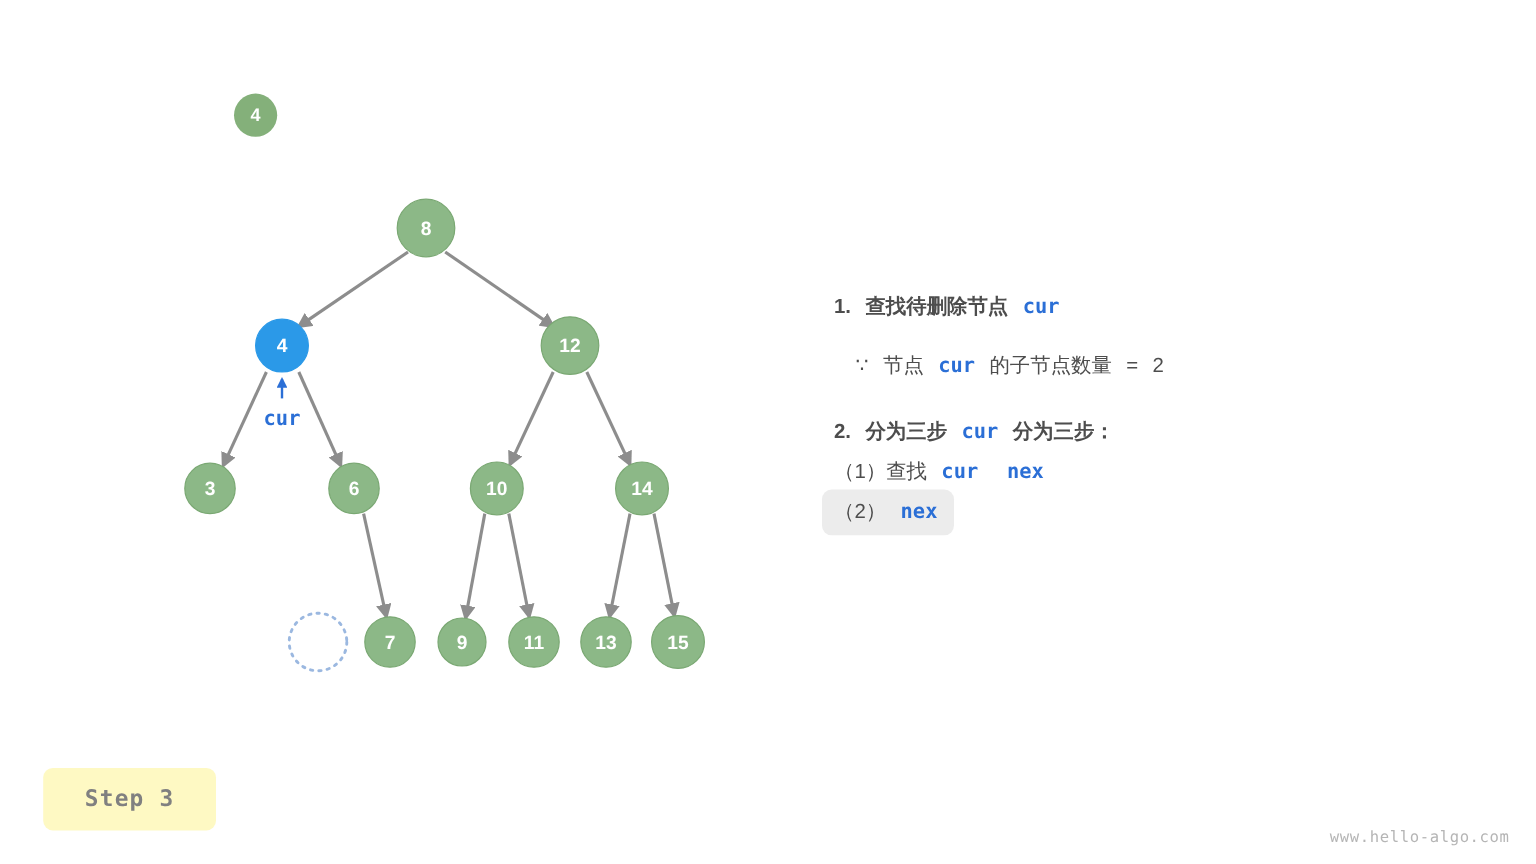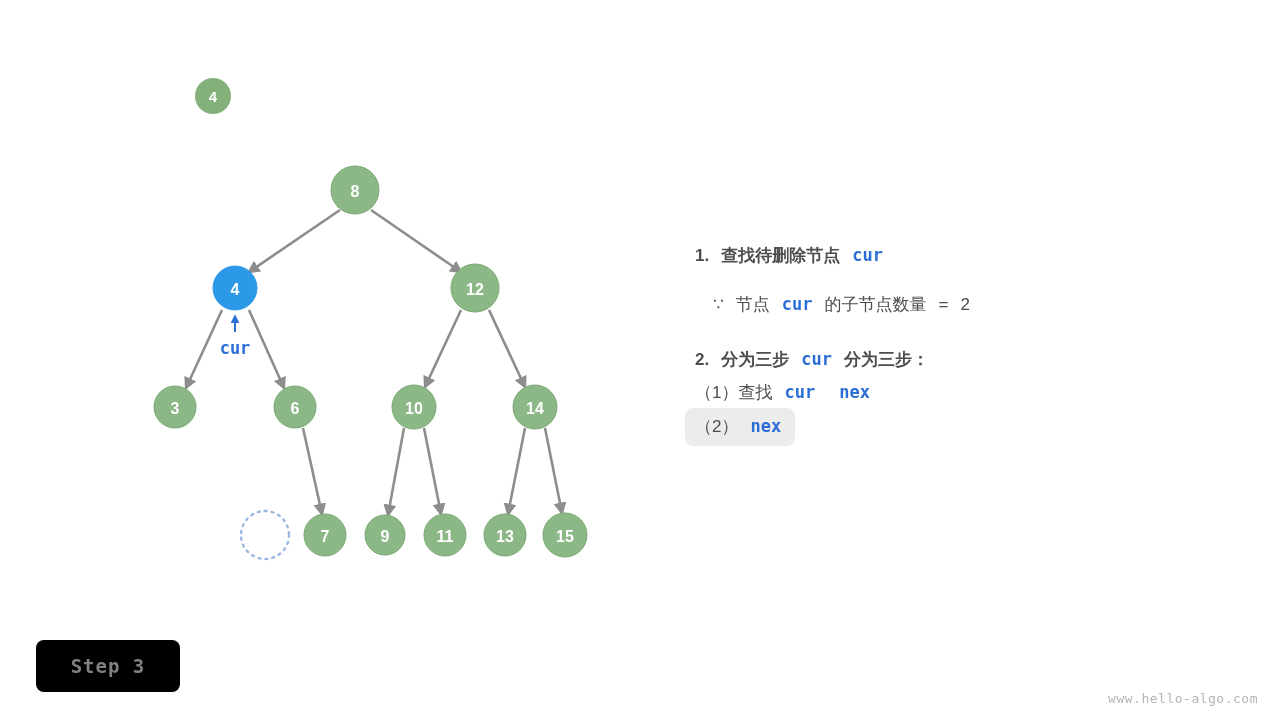--- a/index.html
+++ b/index.html
@@ -133,21 +133,21 @@
     margin-left: -10px;
   }
   .sp-wide { display: inline-block; width: 12px; }
   
   .step-badge {
     position: absolute;
     left: 36px;
     top: 640px;
     width: 144px;
     height: 52px;
-    background: #000000;
+    background: #fef9c3;
     border-radius: 8px;
     display: flex;
     align-items: center;
     justify-content: center;
     color: #808080;
     font-family: "DejaVu Sans Mono", monospace;
     font-size: 19px;
     font-weight: bold;
     letter-spacing: 1px;
   }

